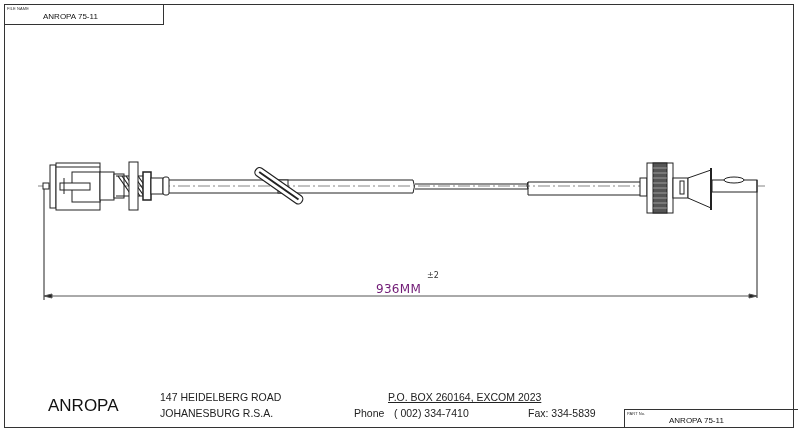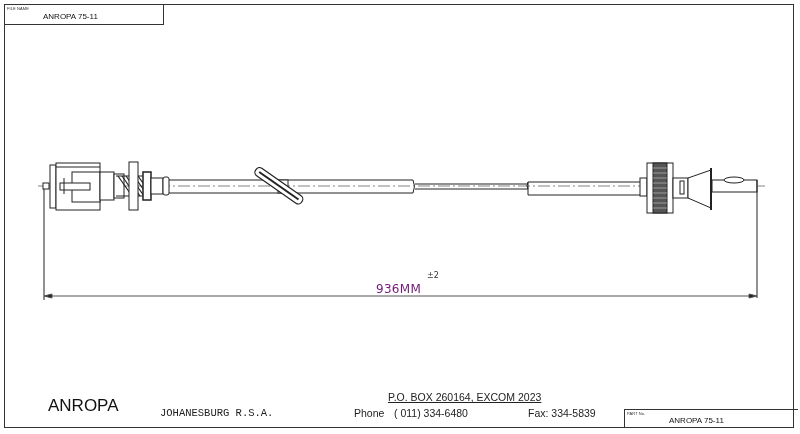--- a/index.html
+++ b/index.html
@@ -119,22 +119,23 @@
       <path d="M757 296 L749 294 L749 298 Z" fill="#222"></path>
     </g>
   </g>
 </svg>
 
 <span class="dim-text">936MM</span>
 <span class="dim-tol">±2</span>
 
 <div class="title-block">
   <span class="brand">ANROPA</span>
-  <span class="addr" style="left:156px; top:29px;font-family:Liberation Mono, monospace;">JOHANESBURG R.S.A.</span>
+  <span class="addr" style="left:156px; top:13px;">147 HEIDELBERG ROAD</span>
+  <span class="addr" style="left:156px; top:29px;">JOHANESBURG R.S.A.</span>
   <span class="addr" style="left:384px; top:13px;text-decoration:underline;">P.O. BOX 260164, EXCOM 2023</span>
   <span class="addr" style="left:350px; top:29px;">Phone</span>
-  <span class="addr" style="left:390px; top:29px;">( 011)   334-6480</span>
+  <span class="addr" style="left:390px; top:29px;">( 002)   334-7410</span>
   <span class="addr" style="left:524px; top:29px;">Fax: 334-5839</span>
   <div class="part-box">
     <span class="tiny-label">PART No.</span>
     <span class="part-value">ANROPA 75-11</span>
   </div>
 </div>
 
 </body></html>

